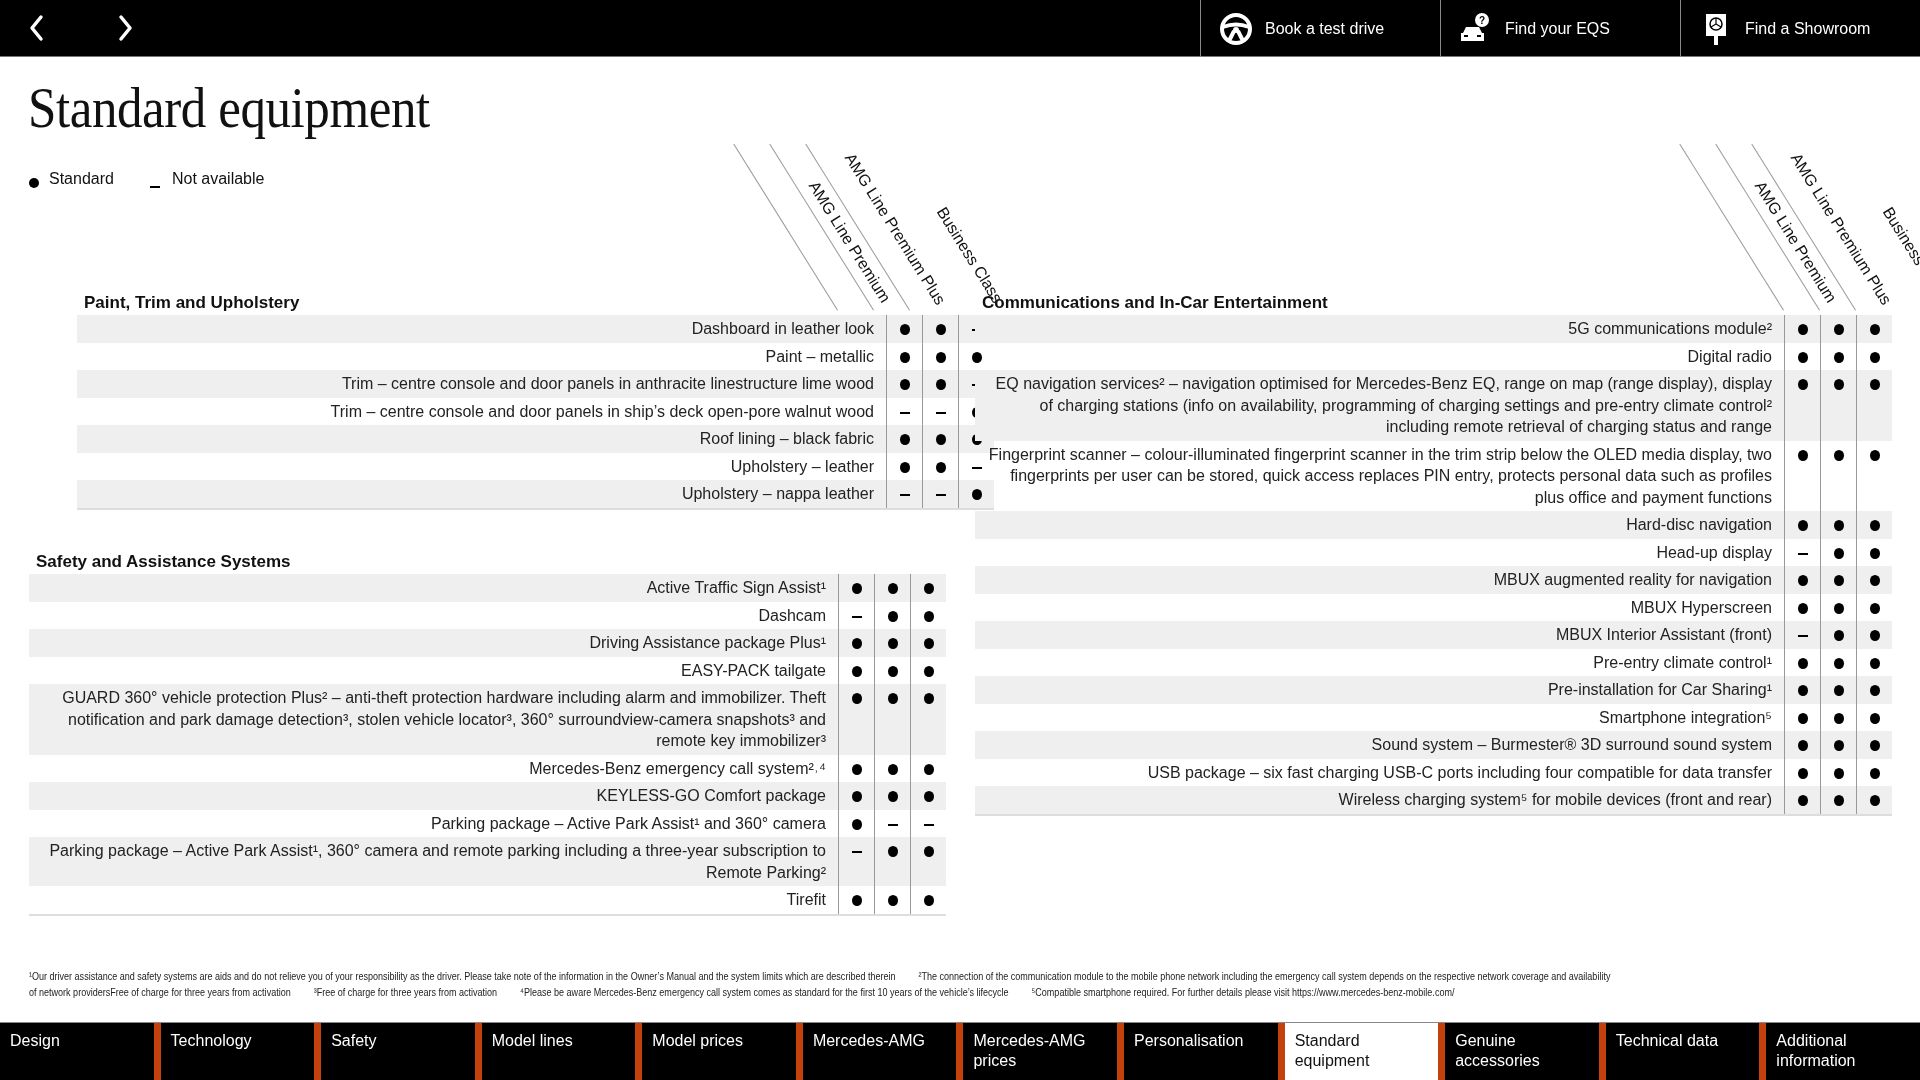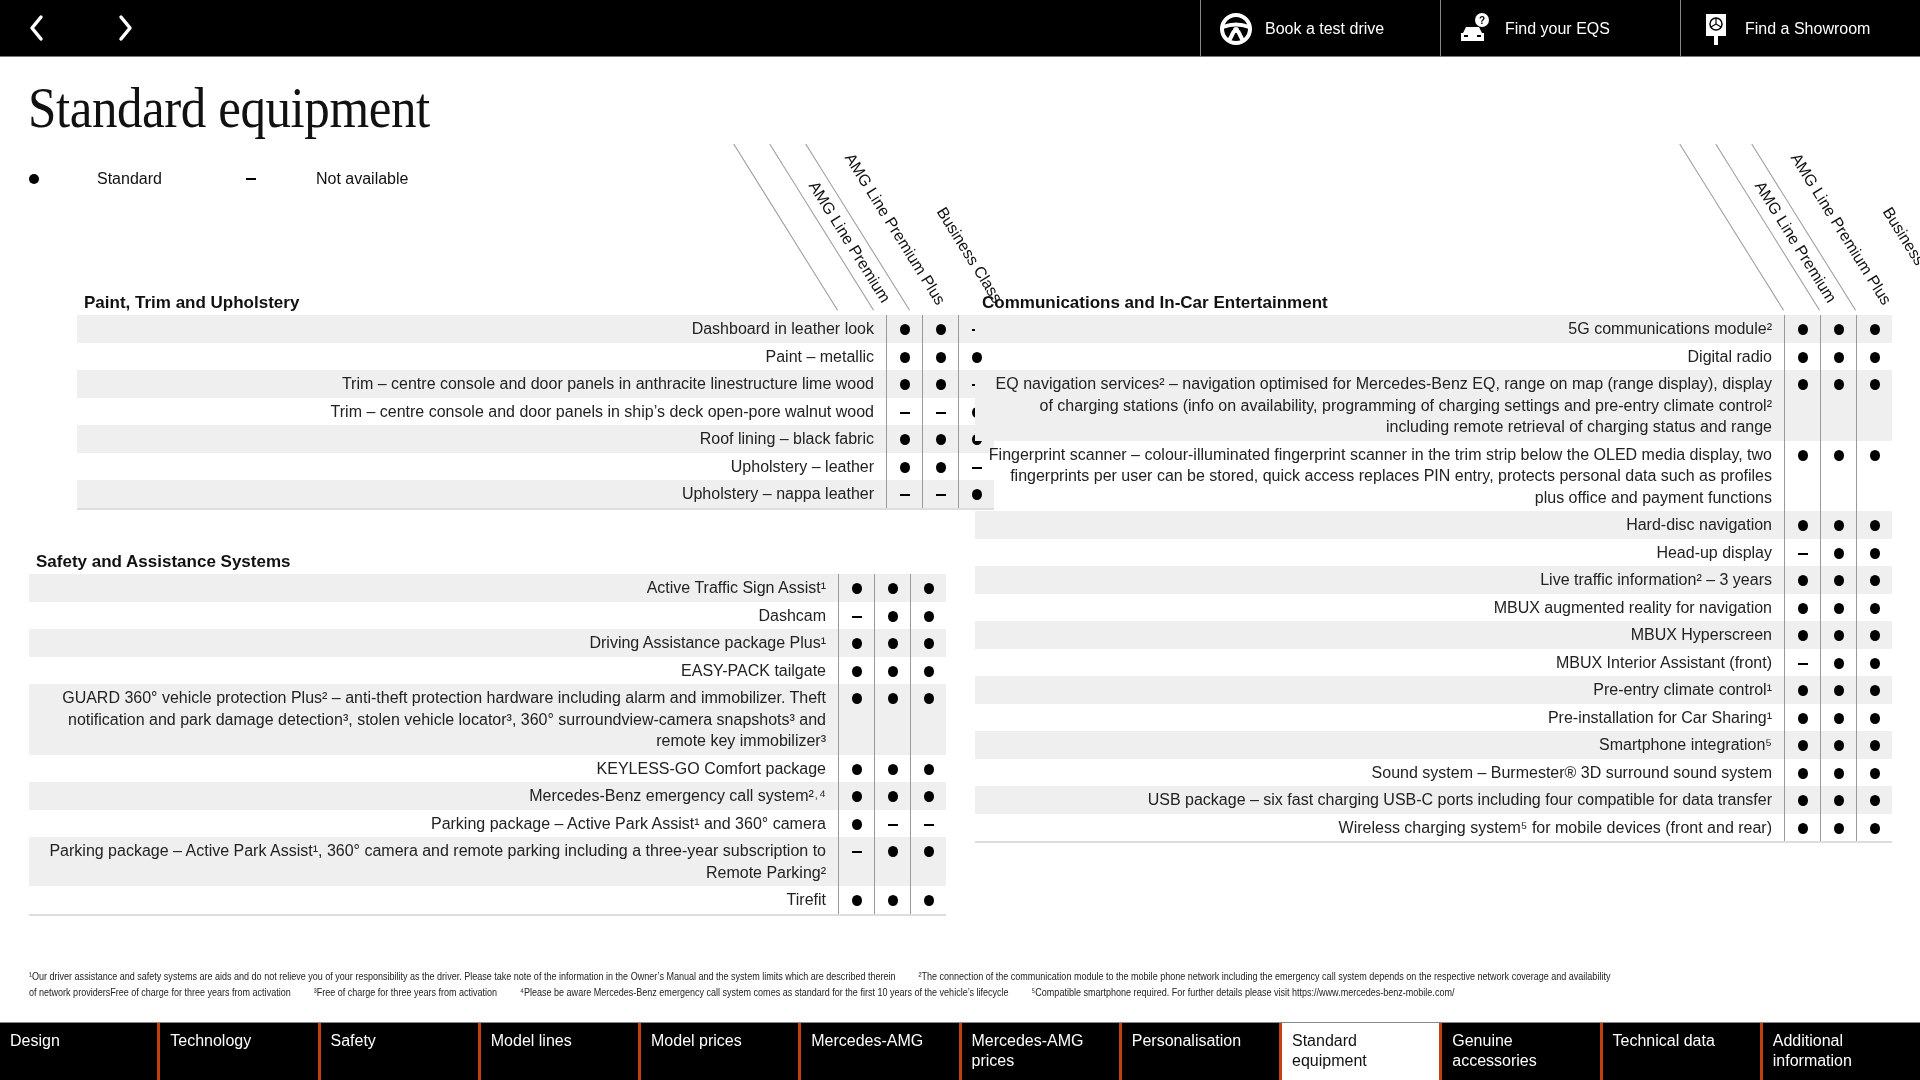--- a/index.html
+++ b/index.html
@@ -14,21 +14,21 @@
   .nav-next { left: 110px; }
   .top-actions { position: absolute; right: 0; top: 0; height: 41px; display: flex; }
   .top-action { width: 240px; height: 57px; border-left: 1px solid #888; display: flex; align-items: center; padding-left: 18px; color: #fff; font-size: 16px; cursor: pointer; }
   .top-action .ic { width: 34px; height: 34px; margin-right: 12px; display: flex; align-items: center; justify-content: center; }
   .top-action .ic svg { width: 34px; height: 34px; }
 
   
   .page-title { position: absolute; left: 28px; top: 74px; font-family: "Liberation Serif", serif; font-size: 58px; font-weight: normal; letter-spacing: -0.5px; transform: scaleX(0.88); transform-origin: left; }
 
   
-  .legend { position: absolute; left: 29px; top: 170px; display: flex; align-items: center; font-size: 16px; gap: 48px; }
+  .legend { position: absolute; left: 29px; top: 170px; display: flex; align-items: flex-end; font-size: 16px; }
   .legend .dot { width: 10px; height: 10px; border-radius: 50%; background: #000; display: inline-block; margin-right: 10px; }
   .legend .dash { width: 10px; height: 2px; background: #000; display: inline-block; margin-left: 36px; margin-right: 12px; }
 
   
   .panel { position: absolute; top: 0; }
   .panel-left { left: 29px; width: 917px; }
   .panel-right { left: 975px; width: 917px; }
   .col-headers { position: absolute; top: 140px; height: 170px; }
   .col-head { position: absolute; width: 36px; height: 170px; }
   .col-head .line { position: absolute; left: 0; top: 0; width: 1px; height: 196px; background: #999; transform-origin: 0 0; }
@@ -44,21 +44,21 @@
   .mark-std { width: 10px; height: 11px; border-radius: 50%; background: #000; }
   .mark-na { width: 10px; height: 2px; background: #000; margin-top: 5px; }
   .rows { border-bottom: 2px solid #ddd; }
 
   
   .footnotes { position: absolute; left: 29px; top: 968px; width: 1870px; font-size: 11px; line-height: 16px; color: #222; transform: scaleX(0.82); transform-origin: left; white-space: nowrap; }
   .footnotes span { margin-right: 28px; }
 
   
   .bottomnav { position: absolute; left: 0; top: 1022px; width: 1920px; height: 58px; background: #000; display: flex; border-top: 1px solid #888; }
-  .bn-item { flex: 1; border-right: 3px solid #c2410c; color: #fff; font-size: 16px; padding: 8px 10px; line-height: 20px; cursor: pointer; }
+  .bn-item { flex: 1; border-right: 7px solid #c2410c; color: #fff; font-size: 16px; padding: 8px 10px; line-height: 20px; cursor: pointer; }
   .bn-item:last-child { border-right: none; }
   .bn-item.active { background: #fff; color: #111; }
 </style>
 </head>
 <body>
 
 <div class="topbar">
   <div class="nav-arrow nav-prev">
     <svg viewBox="0 0 30 32">
         <path d="M19 5 L10 16 L19 27" stroke="#fff" stroke-width="3.5" fill="none" stroke-linecap="round" stroke-linejoin="round"></path>
@@ -277,33 +277,33 @@
             <span class="mark-std"></span>
           </div>
           <div class="cell">
             <span class="mark-std"></span>
           </div>
           <div class="cell">
             <span class="mark-std"></span>
           </div>
         </div>
         <div class="row">
+          <div class="name">Mercedes-Benz emergency call system²˒⁴</div>
+          <div class="cell">
+            <span class="mark-std"></span>
+          </div>
+          <div class="cell">
+            <span class="mark-std"></span>
+          </div>
+          <div class="cell">
+            <span class="mark-std"></span>
+          </div>
+        </div>
+        <div class="row">
           <div class="name">KEYLESS-GO Comfort package</div>
-          <div class="cell">
-            <span class="mark-std"></span>
-          </div>
-          <div class="cell">
-            <span class="mark-std"></span>
-          </div>
-          <div class="cell">
-            <span class="mark-std"></span>
-          </div>
-        </div>
-        <div class="row">
-          <div class="name">Mercedes-Benz emergency call system²˒⁴</div>
           <div class="cell">
             <span class="mark-std"></span>
           </div>
           <div class="cell">
             <span class="mark-std"></span>
           </div>
           <div class="cell">
             <span class="mark-std"></span>
           </div>
         </div>
@@ -422,32 +422,20 @@
             <span class="mark-std"></span>
           </div>
           <div class="cell">
             <span class="mark-std"></span>
           </div>
         </div>
         <div class="row">
           <div class="name">Head-up display</div>
           <div class="cell">
             <span class="mark-na"></span>
-          </div>
-          <div class="cell">
-            <span class="mark-std"></span>
-          </div>
-          <div class="cell">
-            <span class="mark-std"></span>
-          </div>
-        </div>
-        <div class="row">
-          <div class="name">Live traffic information² – 3 years</div>
-          <div class="cell">
-            <span class="mark-std"></span>
           </div>
           <div class="cell">
             <span class="mark-std"></span>
           </div>
           <div class="cell">
             <span class="mark-std"></span>
           </div>
         </div>
         <div class="row">
           <div class="name">MBUX augmented reality for navigation</div>

